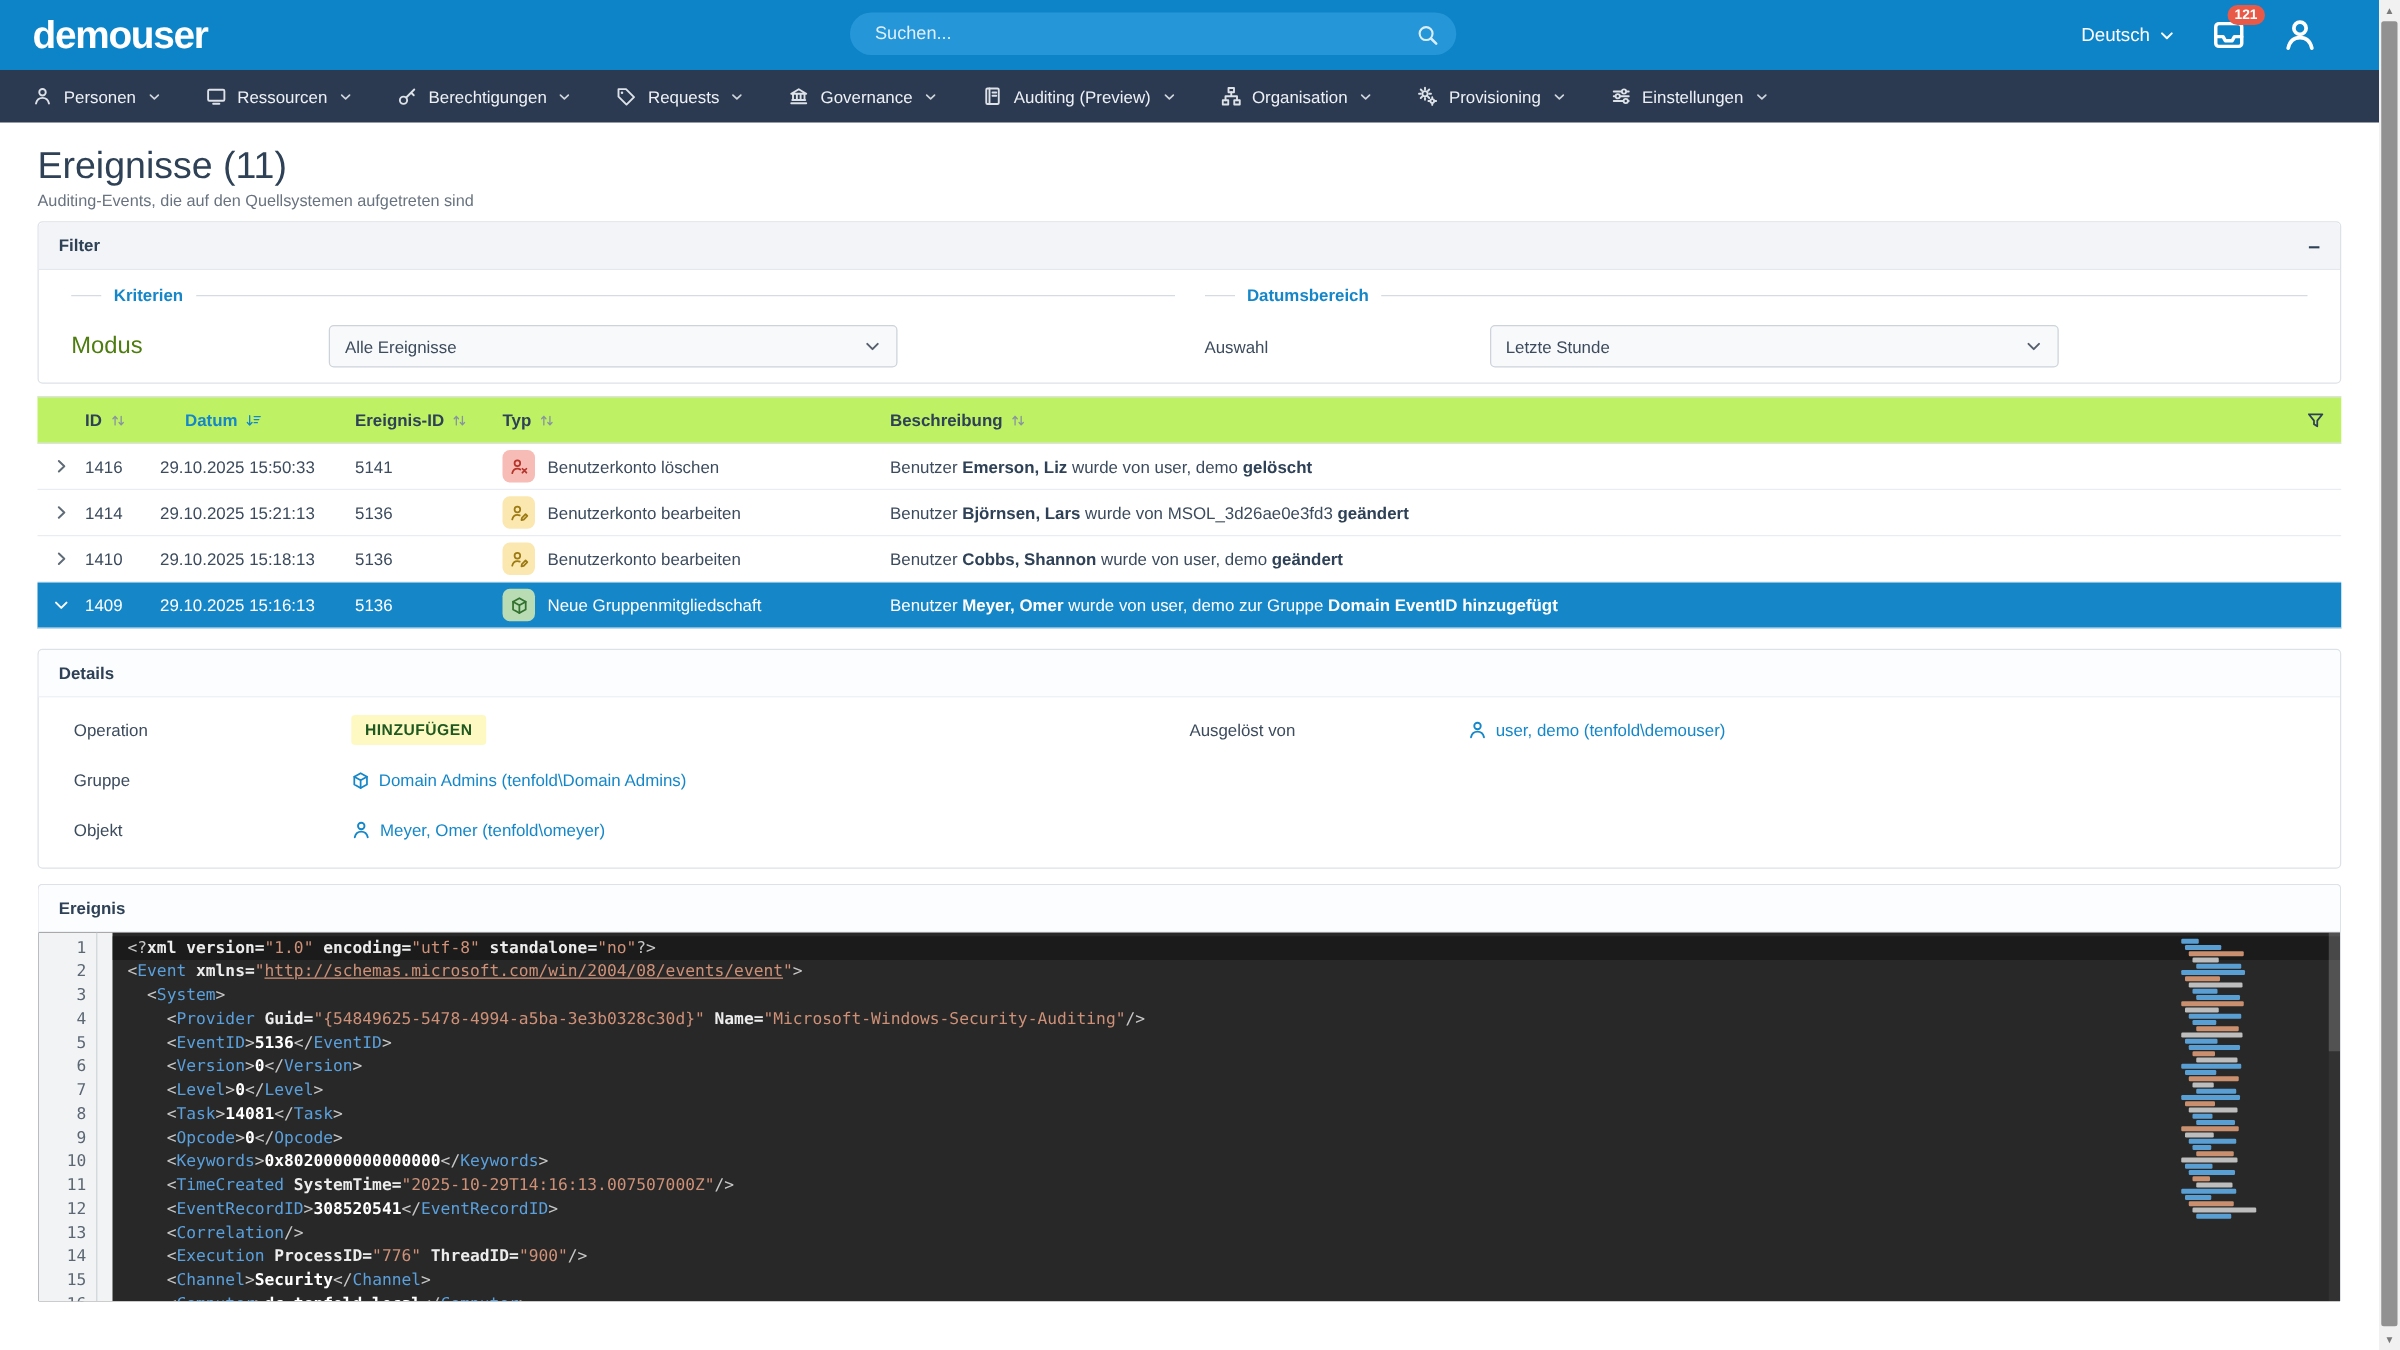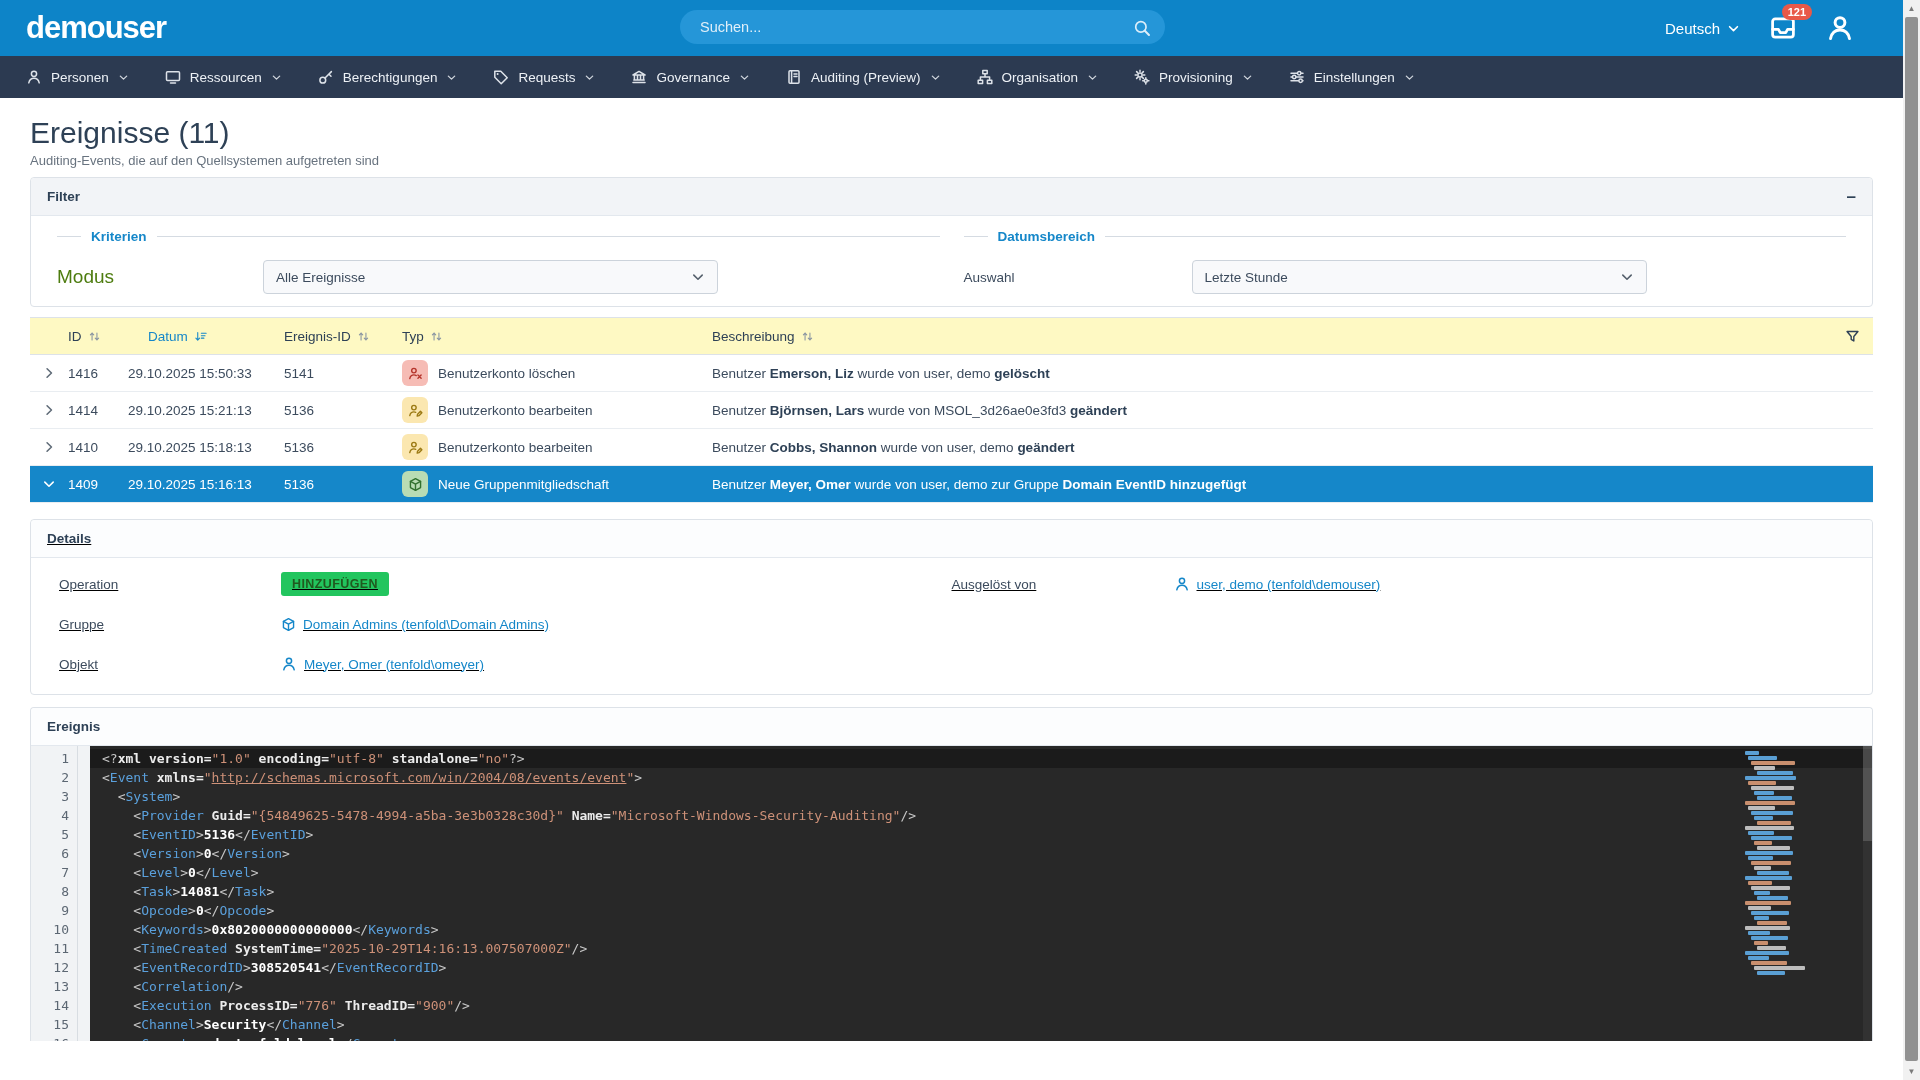--- a/index.html
+++ b/index.html
@@ -60,45 +60,45 @@
     padding:0 12px; font-size:13.5px; color:#3c4b5d; cursor:pointer; }
   .select .chev { color:#55606c; display:flex; }
   .btnrow { margin-top:11px; margin-left:206px; }
   .btn-primary { display:inline-flex; align-items:center; gap:8px; background:#1587c9;
     color:#fff; border:none; border-radius:4px; font-size:13.5px; padding:8px 13px;
     cursor:pointer; font-family:"Liberation Sans",sans-serif; }
 
   
   .tbl { margin-top:10px; }
   .tgrid { display:grid; grid-template-columns:38px 60px 156px 118px 310px 1fr 42px; align-items:center; }
-  .thead { height:38px; background:#fef9c3; border-top:1px solid #dde2e8;
-    border-bottom:1px solid #dde2e8; font-size:13.5px; font-weight:normal; color:#2e4156; }
+  .thead { height:38px; background:#bef264; border-top:1px solid #dde2e8;
+    border-bottom:1px solid #dde2e8; font-size:13.5px; font-weight:bold; color:#2e4156; }
   .thcell { display:flex; align-items:center; gap:6px; cursor:pointer; }
   .sorticon { color:#8894a1; display:flex; }
   .th-active { color:#1587c9;padding-left:20px; }
   .th-active .sorticon { color:#1587c9; }
   .trow { height:37px; border-bottom:1px solid #e9edf1; font-size:13.5px; color:#3c4b5d; cursor:pointer; }
   .trow .rowchev { color:#5f6b77; display:flex; justify-content:center; }
   .typcell { display:flex; align-items:center; gap:10px; }
   .typbox { width:26px; height:26px; border-radius:6px; display:flex; align-items:center; justify-content:center; }
   .typ-red    { background:#f6bcb5; color:#b5352c; }
   .typ-yellow { background:#fbe7b0; color:#9c7a14; }
   .typ-green  { background:#b9dcb4; color:#33712f; }
   .bseg-b { font-weight:bold; color:#2e4156; }
   .trow.selected { background:#1587c9; color:#fff; }
   .trow.selected .rowchev { color:#fff; }
   .trow.selected .bseg-b { color:#fff; }
   .funnel { color:#2e4156; display:flex; justify-content:center; cursor:pointer; }
 
   
-  .details-card { margin-top:16px;text-decoration:underline; }
+  .details-card { margin-top:16px; }
   .details-body { padding:6px 28px 10px; display:grid; grid-template-columns:1fr 1fr; }
   .drow { display:flex; align-items:center; height:40px; }
   .dlabel { width:222px; font-size:13.5px; color:#3c4b5d; flex:none; }
-  .badge-green { background:#22c55e; color:#20591f; font-weight:bold; font-size:12.5px;
+  .badge-green { background:#fef9c3; color:#20591f; font-weight:bold; font-size:12.5px;
     padding:5px 11px; border-radius:3px; letter-spacing:.4px; }
   .linkval { display:inline-flex; align-items:center; gap:7px; color:#1587c9;
     font-size:13.5px; text-decoration:none; cursor:pointer; }
 
   
   .event-card { margin-top:12px; border-bottom:none; border-radius:4px 4px 0 0; }
   .editor { display:flex; background:#282828; font-family:"DejaVu Sans Mono",monospace;
     font-size:13px; line-height:19px; height:295px; overflow:hidden; position:relative; }
   .gutter { width:46px; flex:none; background:#f1f3f5; color:#5c6773; text-align:right;
     padding:3px 8px 0 0; }

